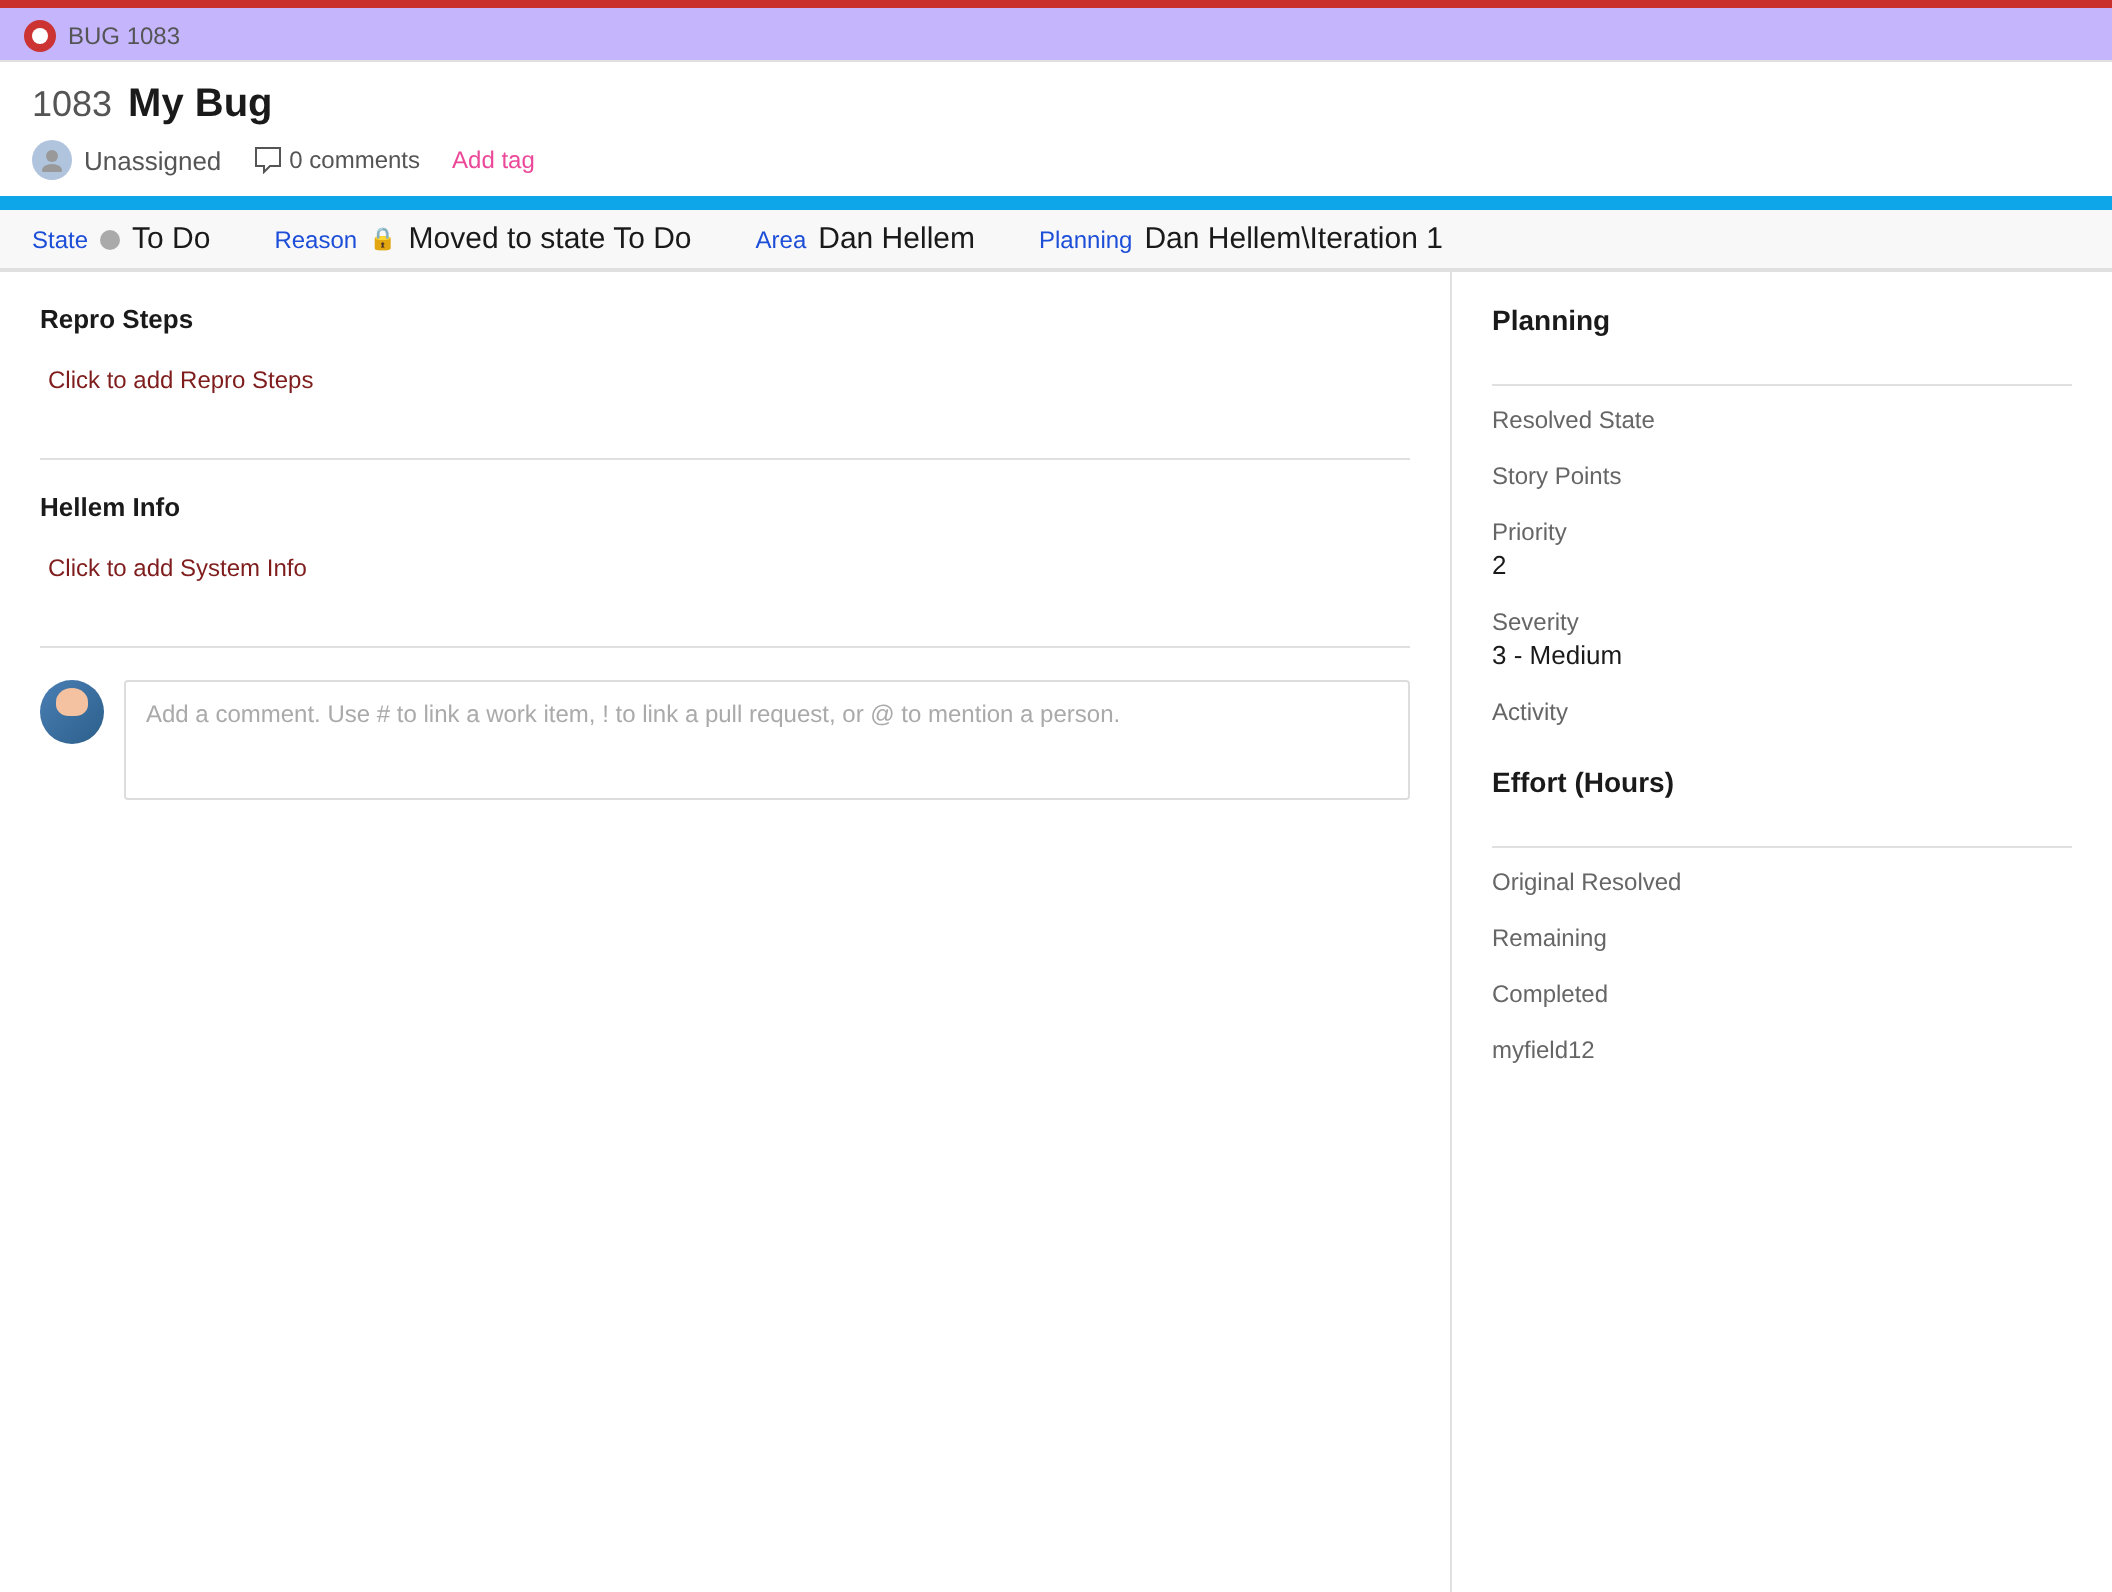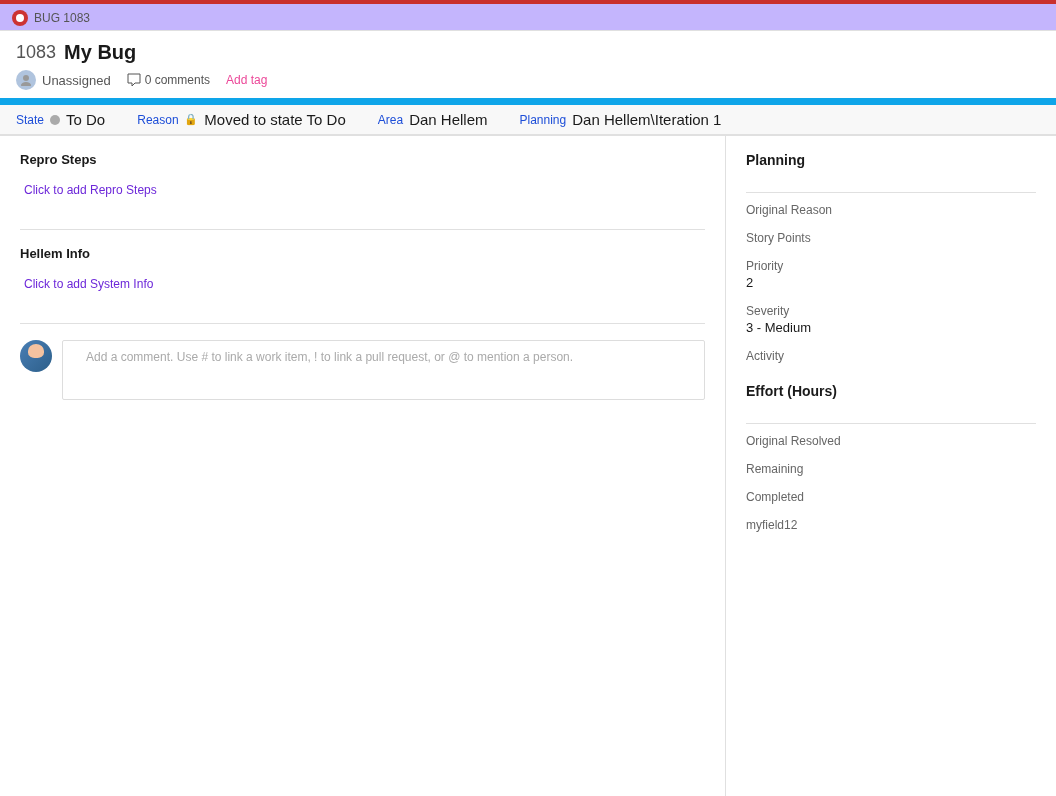--- a/index.html
+++ b/index.html
@@ -144,21 +144,21 @@
       overflow-y: auto;
     }
     .section-title {
       font-size: 13px;
       font-weight: 600;
       color: #1a1a1a;
       margin-bottom: 8px;
     }
     .section-placeholder {
       font-size: 12px;
-      color: #6d28d9;
+      color: #7f1d1d;
       margin-bottom: 16px;
       cursor: pointer;
       padding: 8px 4px;
     }
     .section-block {
       margin-bottom: 24px;
     }
     .section-divider {
       border: none;
       border-top: 1px solid #e0e0e0;
@@ -189,21 +189,21 @@
       left: 8px;
       width: 16px;
       height: 14px;
       background: #f4c2a0;
       border-radius: 50% 50% 40% 40%;
     }
     .comment-input-box {
       flex: 1;
       border: 1px solid #ddd;
       border-radius: 2px;
-      padding: 8px 23px;
+      padding: 8px 10px;
       min-height: 60px;
       cursor: text;
     }
     .comment-placeholder {
       color: #aaa;
       font-size: 12px;
     }
     
     .right-section-title {
       font-size: 14px;
@@ -318,21 +318,21 @@
     </div>
 
   </div>
 
   <div class="right-panel">
 
     <div class="right-section-block">
       <div class="right-section-title">Planning</div>
 
       <div class="right-field-row">
-        <div class="right-field-label">Original Reason</div>
+        <div class="right-field-label">Resolved State</div>
         <div class="right-field-value"></div>
       </div>
 
       <div class="right-field-row">
         <div class="right-field-label">Story Points</div>
         <div class="right-field-value"></div>
       </div>
 
       <div class="right-field-row">
         <div class="right-field-label">Priority</div>

